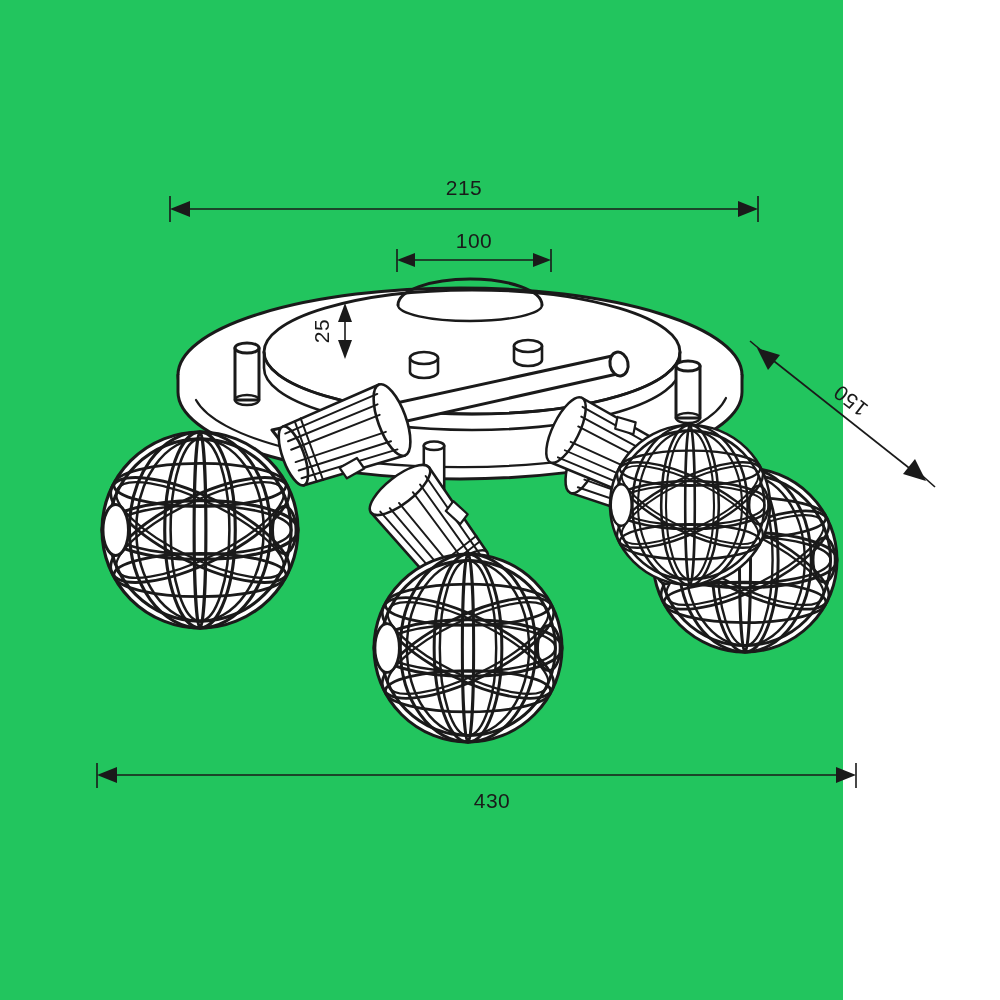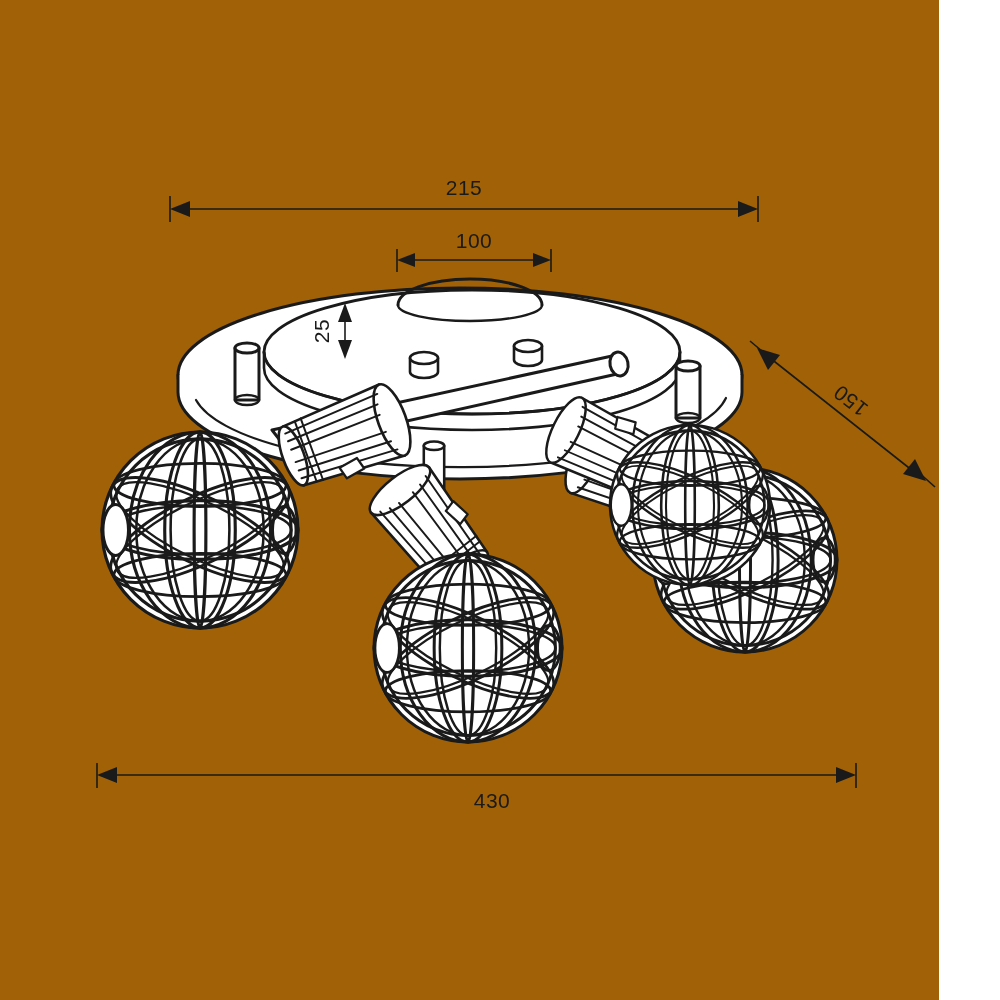--- a/index.html
+++ b/index.html
@@ -9,23 +9,23 @@
     background: #ffffff;
   }
   body {
     width: 1000px;
     height: 1000px;
     overflow: hidden;
     font-family: "Liberation Sans", sans-serif;
   }
   #sheet {
     position: relative;
-    width: 939px;
+    width: 843px;
     height: 1000px;
-    background: #a16207;
+    background: #22c55e;
   }
   #drawing {
     position: absolute;
     left: 0;
     top: 0;
     width: 1000px;
     height: 1000px;
     display: block;
   }
   .dim-text {

